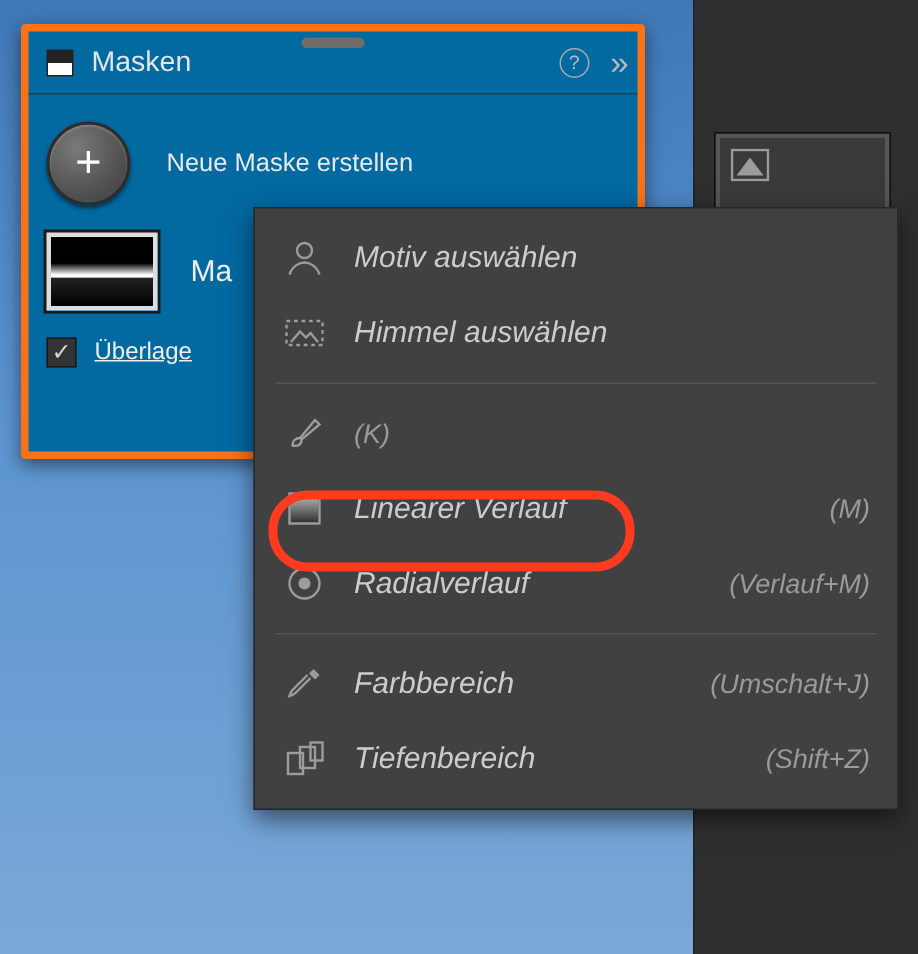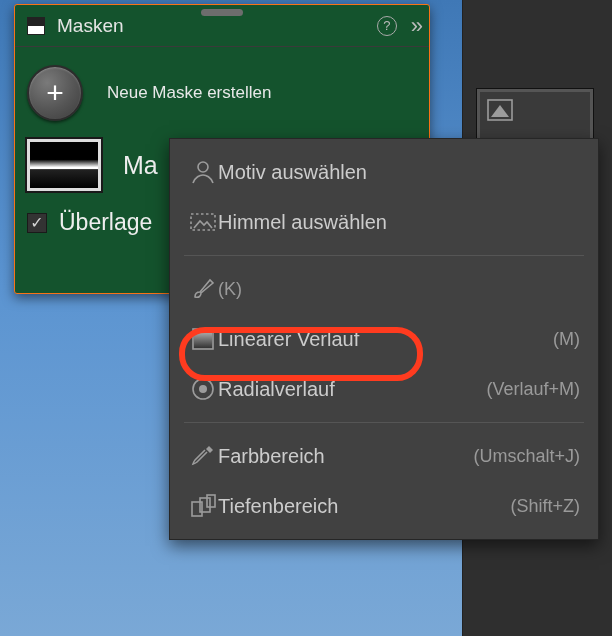--- a/index.html
+++ b/index.html
@@ -26,24 +26,24 @@
     border: 1px solid #111;
     box-shadow: inset 0 0 0 3px #555;
     display: flex; align-items: flex-start; justify-content: flex-start;
     padding: 10px;
   }
   .nav-thumb svg { width: 26px; height: 22px; }
 
   
   .mask-panel {
     position: absolute;
-    left: 14px; top: 4px;
+    left: 14px; top: 16px;
     width: 416px; height: 290px;
-    background: #14532d;
-    border: 1px solid #f97316;
+    background: #0369a1;
+    border: 5px solid #f97316;
     border-radius: 3px;
     box-shadow: 0 4px 12px rgba(0,0,0,.5);
     color: #ddd;
   }
   .mask-header {
     height: 42px;
     display: flex; align-items: center;
     padding: 0 12px;
     border-bottom: 1px solid #3a3a3a;
     position: relative;
@@ -85,51 +85,53 @@
   .mask-row {
     display: flex; align-items: center; gap: 22px;
     padding: 0 12px 18px 12px;
   }
   .mask-thumb {
     width: 74px; height: 52px;
     border: 3px solid #ddd;
     box-shadow: 0 0 0 2px #1a1a1a;
     background: linear-gradient(180deg, #000 0%, #000 38%, #fff 55%, #fff 58%, #222 60%, #000 100%);
   }
-  .mask-row .label { font-size: 25px; color: #eee; }
+  .mask-row .label { font-size: 20px; color: #eee; }
 
   .overlay-row {
     display: flex; align-items: center; gap: 12px;
     padding: 0 12px 14px 12px;
   }
   .checkbox {
     width: 20px; height: 20px;
     background: #333;
     border: 1px solid #1a1a1a;
     display:flex;align-items:center;justify-content:center;
     color: #d6d6d6; font-size: 16px;
   }
-  .overlay-row .label { font-size: 23px; color: #eee; }
+  .overlay-row .label { font-size: 16px; color: #eee; text-decoration: underline; }
 
   
   .menu {
     position: absolute;
     left: 169px; top: 138px;
     width: 430px;
     background: #414141;
     border: 1px solid #262626;
     box-shadow: 0 6px 16px rgba(0,0,0,.55);
     padding: 8px 0;
     color: #ccc;
   }
   .menu-item {
     display: flex; align-items: center;
     padding: 10px 18px;
+    gap: 18px;
     cursor: pointer;
     position: relative;
+    font-style: italic;
   }
   .menu-item .ico {
     width: 30px; height: 30px;
     display:flex;align-items:center;justify-content:center;
   }
   .menu-item .ico svg { width: 28px; height: 28px; }
   .menu-item .text { font-size: 20px; flex: 1; }
   .menu-item .shortcut { font-size: 18px; color: #9a9a9a; }
   .menu-sep {
     height: 1px; background: #555; margin: 8px 14px;

